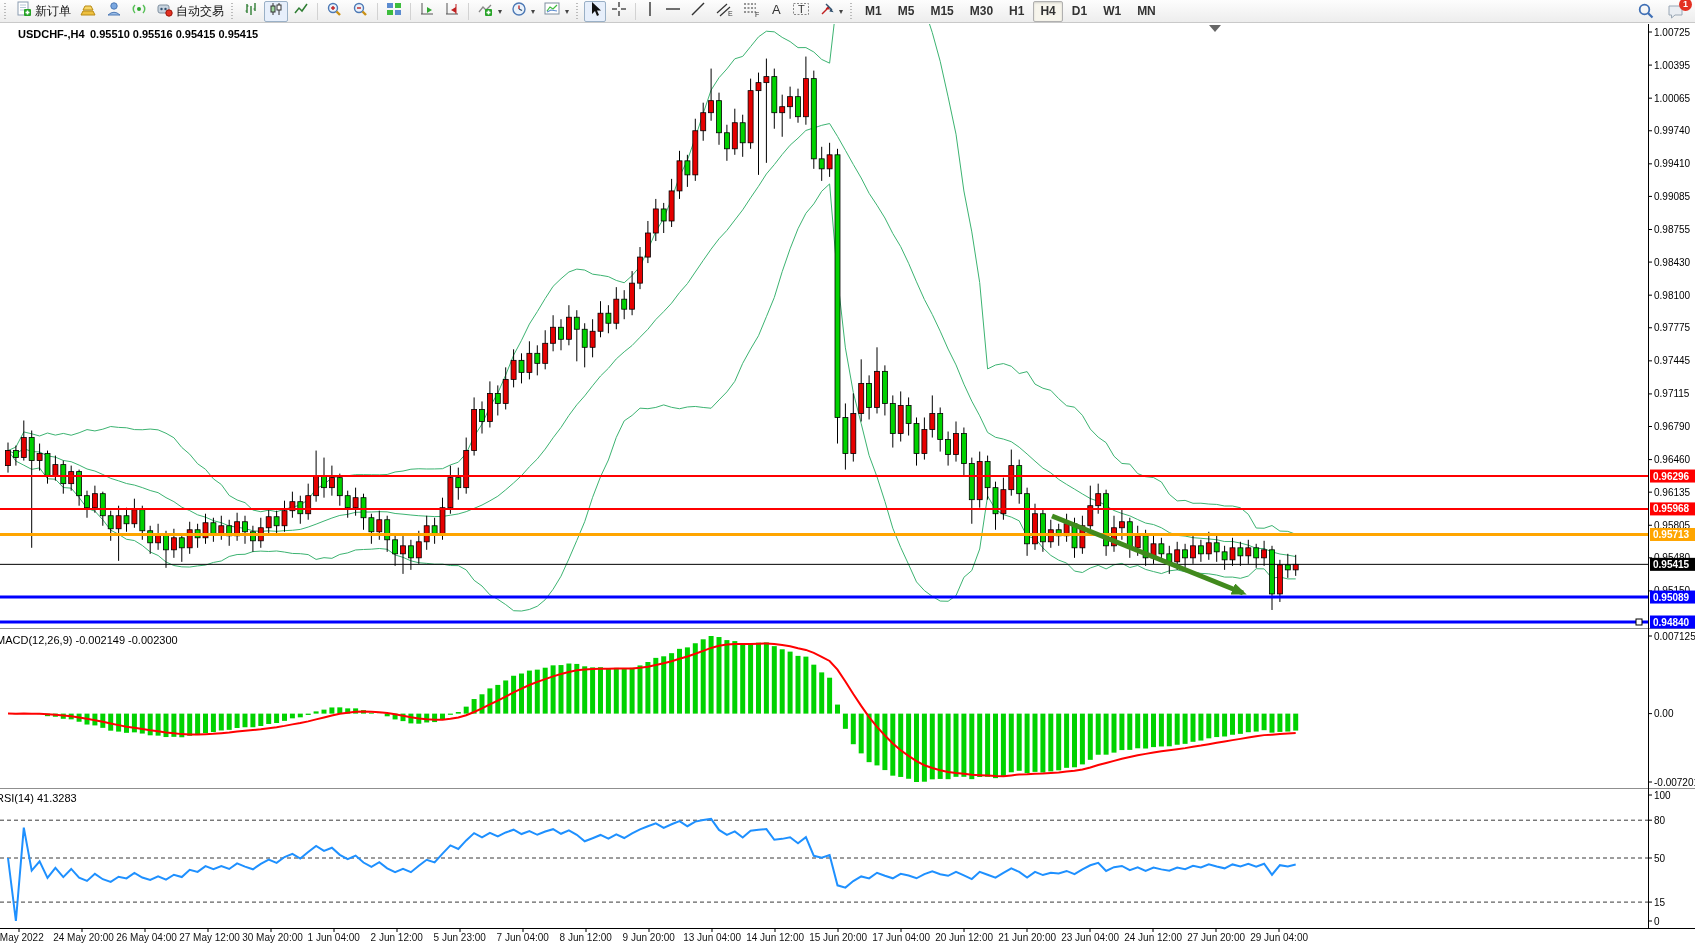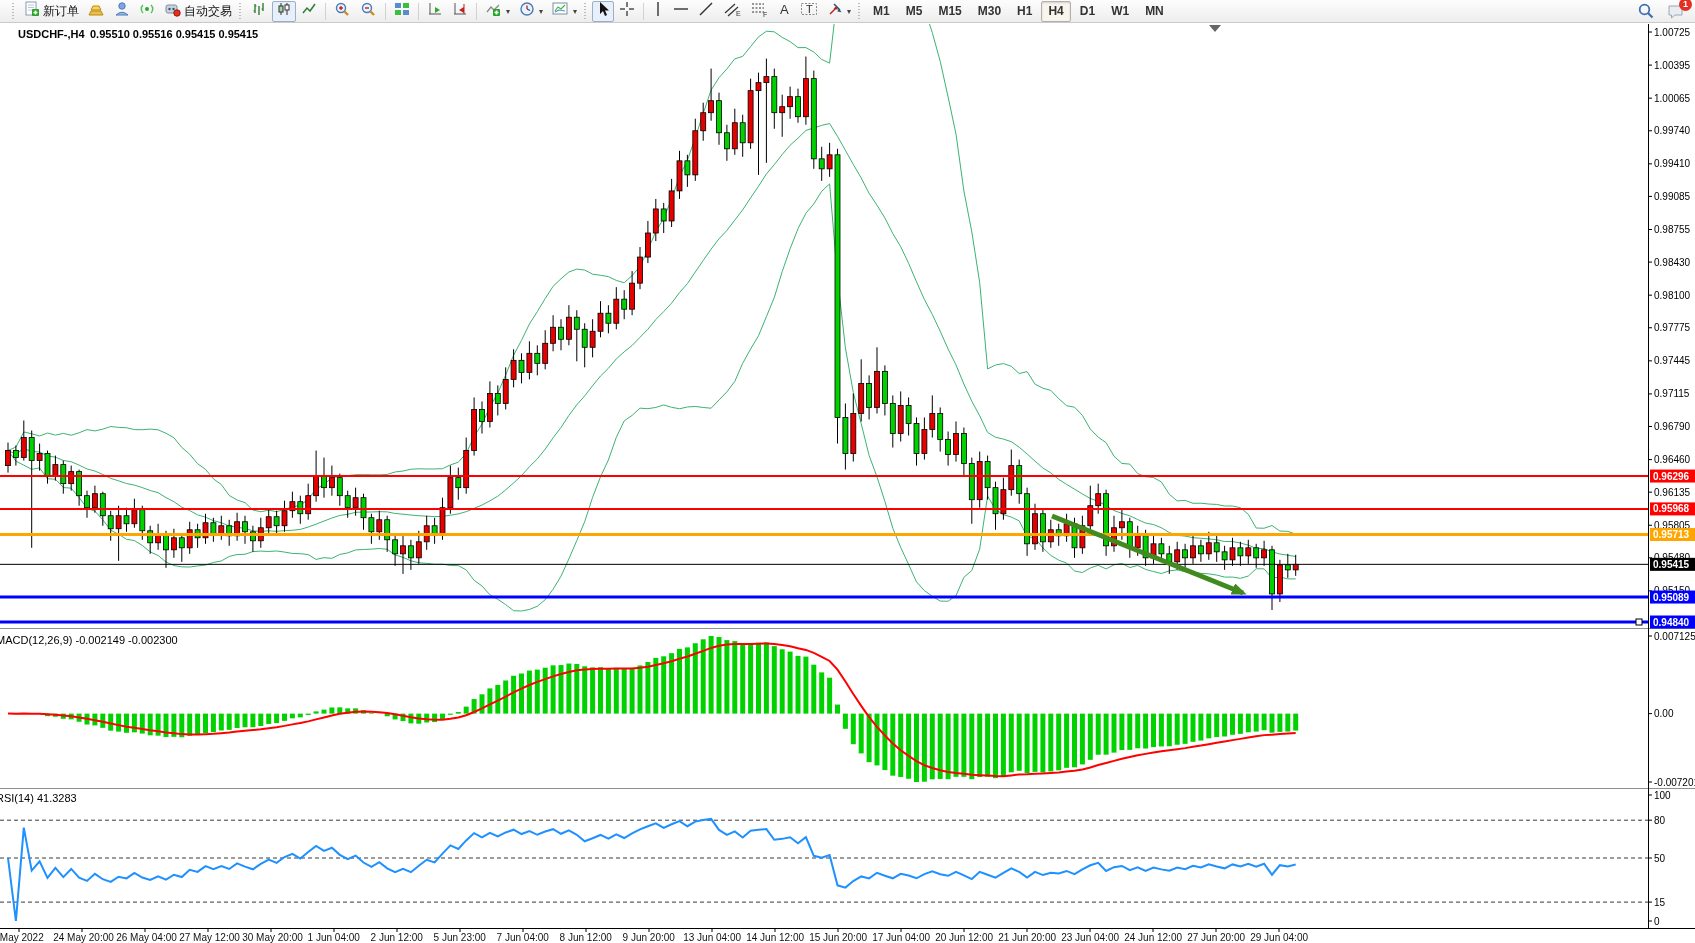--- a/index.html
+++ b/index.html
@@ -2,21 +2,21 @@
 <html><head>
 <meta charset="utf-8">
 <style>
   html,body{margin:0;padding:0;background:#fff;}
   body{width:1695px;height:943px;position:relative;overflow:hidden;
        font-family:"Liberation Sans",sans-serif;-webkit-font-smoothing:antialiased;}
   #chart-svg{position:absolute;left:0;top:0;z-index:1;}
   
   .toolbar{position:absolute;left:0;top:0;width:1695px;height:23px;z-index:5;
            background:linear-gradient(#fdfdfd,#ededed);border-bottom:1px solid #c9c9c9;
-           display:flex;align-items:center;gap:1px;padding-left:10px;box-sizing:border-box;}
+           display:flex;align-items:center;gap:1px;padding-left:2px;box-sizing:border-box;}
   .grip{width:5px;height:16px;margin:0 2px;
         background:repeating-linear-gradient(#bbb 0 1px,transparent 1px 3px);
         background-size:2px 100%;background-repeat:repeat-y;}
   .sep{width:1px;height:17px;background:#d2d2d2;margin:0 3px;}
   .tb-btn{display:flex;align-items:center;gap:3px;height:19px;padding:0 3px;border:1px solid transparent;border-radius:2px;}
   .tb-btn.sel{border:1px solid #9ab0c6;background:#e7effb;}
   .tb-lbl{font-size:12px;color:#111;white-space:nowrap;}
   .caret{font-size:8px;color:#444;margin-left:1px;}
   .tf-btn{font-size:12px;font-weight:700;color:#333;padding:2px 6px;height:15px;line-height:15px;
           border:1px solid transparent;border-radius:2px;}

